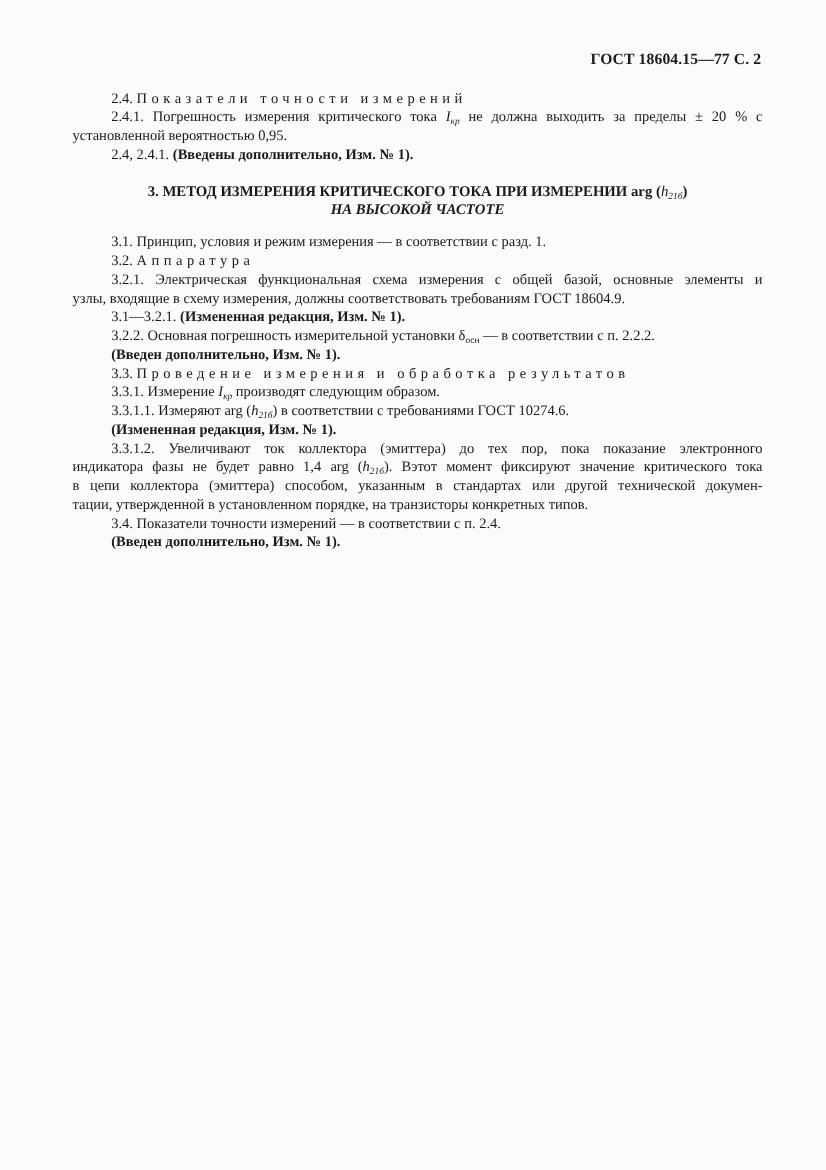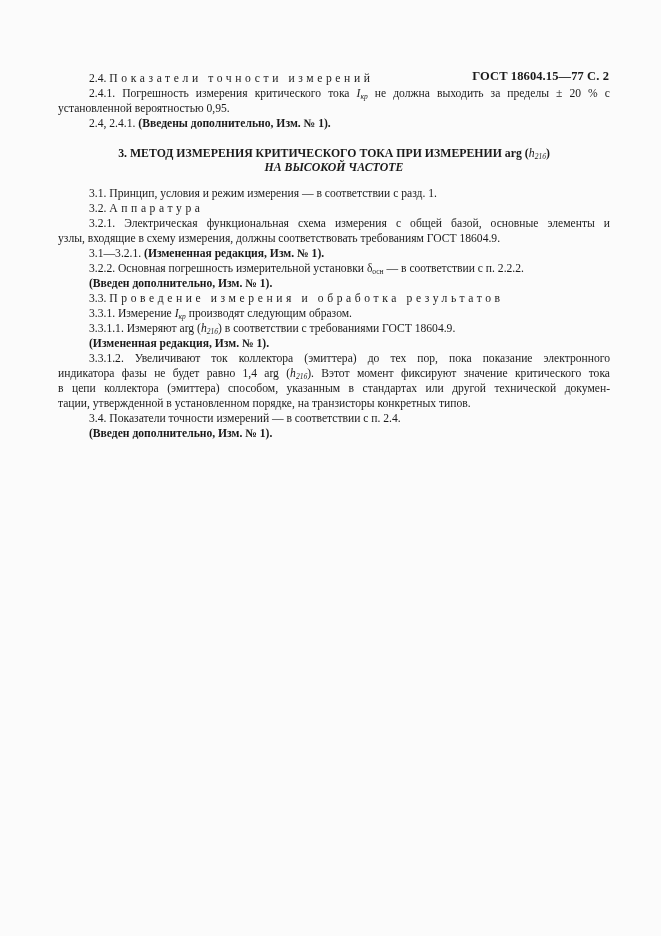--- a/index.html
+++ b/index.html
@@ -20,21 +20,20 @@
       left: 0; top: 0;
       width: 661px; height: 936px;
     }
     .header {
       position: absolute;
       top: 40px;
       right: 52px;
       font-weight: bold;
       font-size: 12.5px;
       letter-spacing: 0.1px;
-      margin-top: 29px;
     }
     .line {
       position: absolute;
       font-size: 11.6px;
       line-height: 13px;
       white-space: nowrap;
     }
     .indent { left: 89px; font-family: Liberation Serif, serif; }
     .flush { left: 58px; }
     .spaced { letter-spacing: 3.6px; }
@@ -121,21 +120,21 @@
   <div class="line indent" style="top:292px;">
     <span>3.3.</span>
     <span class="spaced">Проведение измерения и обработка результатов</span>
   </div>
 
   <div class="line indent" style="top:307px;">
     <span>3.3.1.  Измерение </span><i><span>I</span><sub>кр</sub></i><span> производят следующим образом.</span>
   </div>
 
   <div class="line indent" style="top:322px;">
-    <span>3.3.1.1.  Измеряют arg (</span><i><span>h</span><sub>21б</sub></i><span>)  в соответствии с  требованиями ГОСТ 18604.9.</span>
+    <span>3.3.1.1.  Измеряют arg (</span><i><span>h</span><sub>21б</sub></i><span>)  в соответствии с  требованиями ГОСТ 10274.6.</span>
   </div>
 
   <div class="line indent bold" style="top:337px;">(Измененная редакция, Изм. № 1).</div>
 
   <div class="line indent justify-indent" style="top:352px;">3.3.1.2.  Увеличивают ток коллектора (эмиттера)  до тех пор, пока показание электронного</div>
   <div class="line flush justify" style="top:367px;">
     <span>индикатора фазы не будет равно 1,4 arg (</span><i><span>h</span><sub>21б</sub></i><span>). Вэтот момент фиксируют значение критического тока</span>
   </div>
   <div class="line flush" style="top:397px;">тации, утвержденной в установленном порядке, на транзисторы конкретных типов.</div>
   <div class="line flush justify" style="top:382px;">в цепи коллектора (эмиттера)  способом, указанным в стандартах или другой технической докумен-</div>

